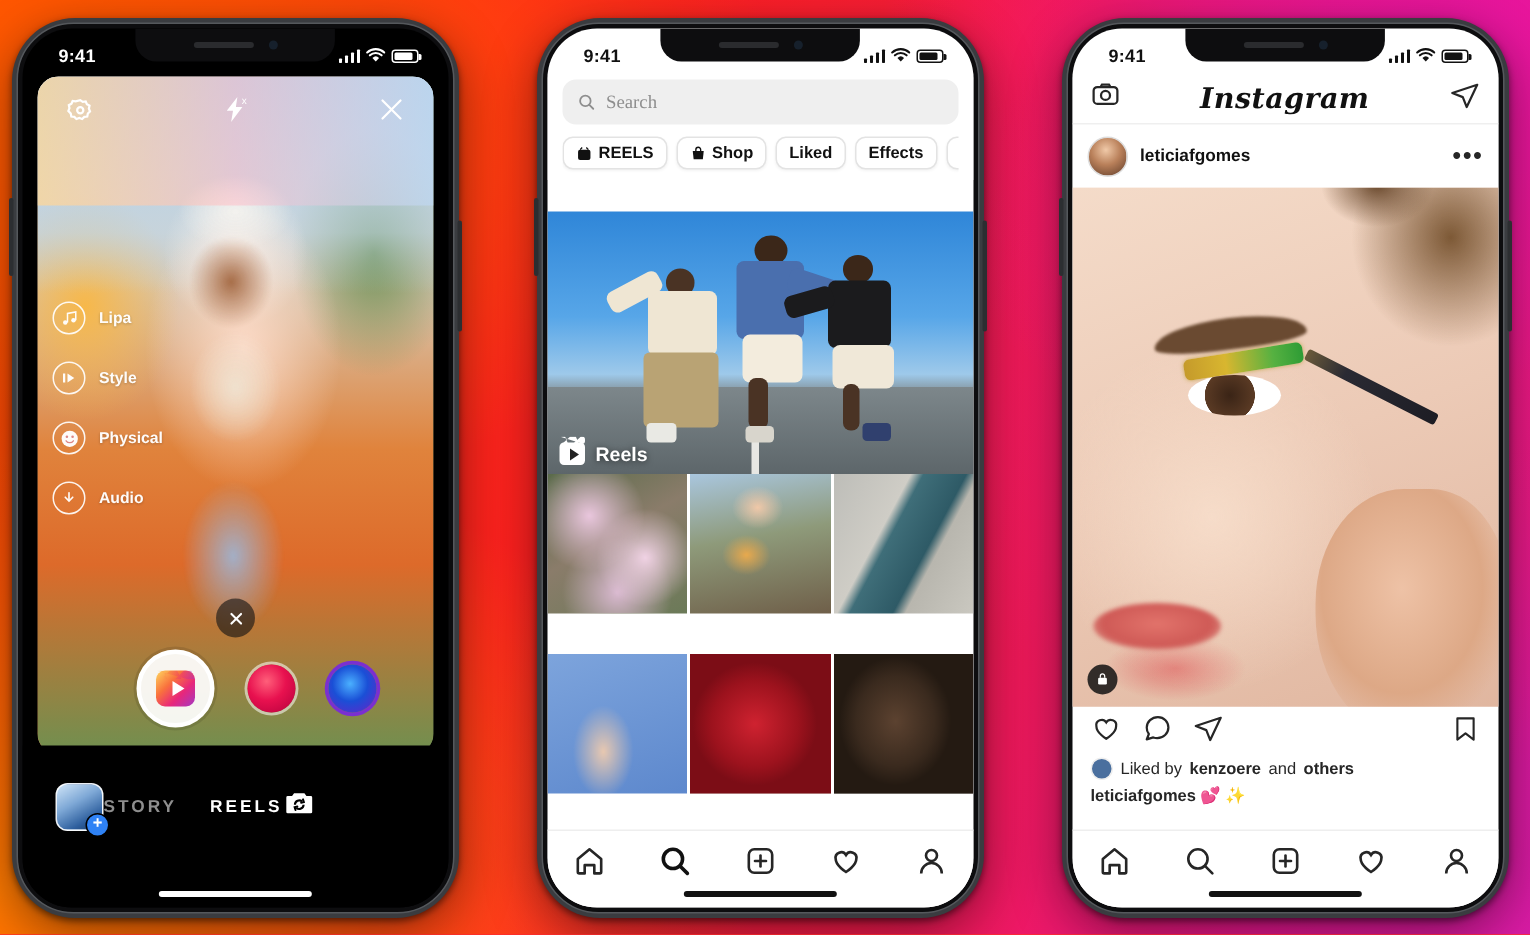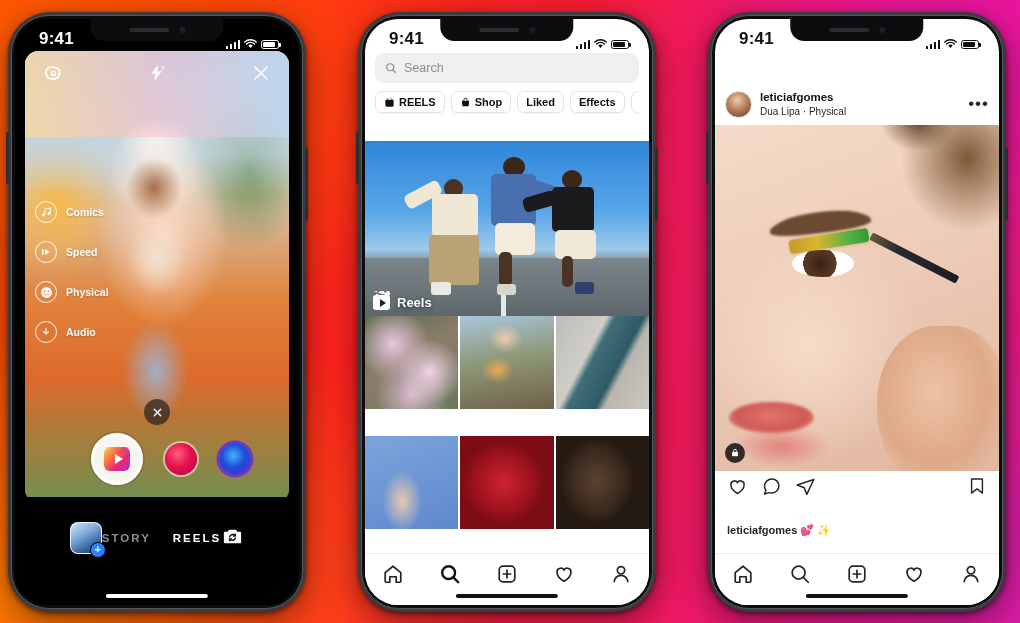--- a/index.html
+++ b/index.html
@@ -48,23 +48,23 @@
     position: absolute; top: 0; left: 50%; transform: translateX(-50%);
     width: 47%; height: 22px; background: #0d0d0f;
     border-bottom-left-radius: 14px; border-bottom-right-radius: 14px;
     z-index: 40; display:flex; align-items:center; justify-content:center; gap:10px;
   }
   .speaker { width: 40px; height: 4px; border-radius: 3px; background:#2a2b2e; }
   .cam { width: 6px; height: 6px; border-radius: 50%; background:#16202c; }
 
   .statusbar {
     position: absolute; top: 0; left: 0; right: 0; height: 30px;
-    display: flex; align-items: flex-end; justify-content: space-between;
+    display: flex; align-items: center; justify-content: space-between;
     padding: 6px 20px 0 24px; z-index: 35;
-    font-size: 17px; font-weight: bold; letter-spacing: .2px;
+    font-size: 12px; font-weight: bold; letter-spacing: .2px;
   }
   .sb-right { display:flex; align-items:center; gap:4px; }
   .bars { display:flex; align-items:flex-end; gap:1.5px; height:9px; }
   .bars i { width:2.5px; background: currentColor; border-radius:.5px; display:block; }
   .bars i:nth-child(1){height:3px} .bars i:nth-child(2){height:5px}
   .bars i:nth-child(3){height:7px} .bars i:nth-child(4){height:9px}
   .batt { width:18px; height:9px; border:1.2px solid currentColor; border-radius:2.5px; position:relative; padding:1px; }
   .batt i { display:block; height:100%; width:88%; background: currentColor; border-radius:1px; }
   .batt::after { content:""; position:absolute; right:-3px; top:2.5px; width:1.6px; height:4px; background:currentColor; border-radius:0 1px 1px 0; }
   .homebar {
@@ -159,21 +159,21 @@
     margin-left:3px;
   }
   .fx {
     width:32px;height:32px;border-radius:50%;
     box-shadow:0 0 0 2px rgba(255,255,255,.55);
   }
   .fx-1 { background: radial-gradient(circle at 40% 35%, #ff5f7a 0%, #e8114f 45%, #b3003c 100%); }
   .fx-2 { background: radial-gradient(circle at 45% 40%, #4ab0ff 0%, #1a4fd6 45%, #6b20c8 100%); box-shadow:0 0 0 2.5px #7b2fd0; }
   .p1-bottom {
     position:absolute; bottom:0; left:0; right:0; height:108px;
-    background:#000; display:flex; align-items:center; justify-content:center;
+    background:#000; display:flex; align-items:center; justify-content:flex-start;
     padding: 0 22px 26px 22px; z-index:20;
   }
   .gallery-thumb {
     width:32px;height:32px;border-radius:8px; position:relative;
     background: linear-gradient(150deg,#cfe4f7 0%, #7ea8d6 40%, #2e5f9e 75%, #18375f 100%);
     border:1.4px solid rgba(255,255,255,.9);
   }
   .gallery-thumb::after {
     content:"+"; position:absolute; right:-5px; bottom:-5px;
     width:14px;height:14px;border-radius:50%;background:#2f82f5;color:#fff;
@@ -186,21 +186,21 @@
   .mode.off { color:#8e8e8e; }
 
   
   #p2 { left: 358px; top: 12px; width: 298px; height: 600px; }
   #p2 .screen { background:#fff; }
   #p2 .statusbar { color:#111; }
   #p2 .homebar { background:#111; }
   .srch-wrap { position:absolute; top:30px; left:0; right:0; background:#fff; z-index:20; padding:4px 10px 0; }
   .srch {
     height:30px;border-radius:9px;background:#efefef;
-    display:flex;align-items:center;gap:7px;padding:0 10px;color:#8e8e8e;font-size:12.5px;
+    display:flex;align-items:center;gap:7px;padding:0 10px;color:#8e8e8e;font-size:12.5px;font-family:Liberation Serif, serif;
   }
   .pills { display:flex; gap:6px; padding:8px 0 7px; overflow:hidden; }
   .pill {
     display:flex;align-items:center;gap:4px;flex:none;
     border:1px solid #e3e3e3;border-radius:7px;background:#fff;
     padding:4px 8px;font-size:11px;font-weight:700;color:#111;
     box-shadow:0 1px 2px rgba(0,0,0,.05);
   }
   .explore-hero {
     position:absolute; top:122px; left:0; right:0; height:175px;
@@ -364,30 +364,30 @@
 
       <div class="side-tools">
         <div class="tool">
           <span class="tool-ic">
             <svg width="12" height="12" viewBox="0 0 24 24" fill="#fff">
               <circle cx="7" cy="18" r="3"></circle>
                 <circle cx="18" cy="15" r="3"></circle>
               <path d="M10 18V6l11-2v11" stroke="#fff" stroke-width="2" fill="none"></path>
             </svg>
           </span>
-          <span class="tool-lbl">Comics</span>
+          <span class="tool-lbl">Lipa</span>
         </div>
         <div class="tool">
           <span class="tool-ic">
             <svg width="12" height="12" viewBox="0 0 24 24" fill="#fff">
               <rect x="4" y="6" width="3" height="12"></rect>
                 <path d="M10 6l9 6-9 6z"></path>
             </svg>
           </span>
-          <span class="tool-lbl">Speed</span>
+          <span class="tool-lbl">Style</span>
         </div>
         <div class="tool">
           <span class="tool-ic">
             <svg width="13" height="13" viewBox="0 0 24 24" fill="#fff">
               <circle cx="12" cy="12" r="10"></circle>
               <circle cx="8.5" cy="9.5" r="1.6" fill="#d88"></circle>
                 <circle cx="15.5" cy="9.5" r="1.6" fill="#d88"></circle>
               <path d="M7.5 14.5a5.5 5.5 0 0 0 9 0" stroke="#d88" stroke-width="1.6" fill="none" stroke-linecap="round"></path>
             </svg>
           </span>
@@ -608,26 +608,40 @@
           <path d="M6.5 9 L4.3 6.6a3.2 3.2 0 0 1 4.4 0Z" fill="currentColor"></path>
           <path d="M2.6 4.9a5.7 5.7 0 0 1 7.8 0" stroke="currentColor" stroke-width="1.4" fill="none" stroke-linecap="round"></path>
           <path d="M.8 3a8.4 8.4 0 0 1 11.4 0" stroke="currentColor" stroke-width="1.4" fill="none" stroke-linecap="round"></path>
         </svg>
         <span class="batt">
             <i></i>
           </span>
       </span>
     </div>
 
+    <div class="ig-head">
+      <span>
+        <svg width="20" height="20" viewBox="0 0 24 24" fill="none" stroke="#262626" stroke-width="1.8">
+          <rect x="2.5" y="6" width="19" height="13.5" rx="3"></rect>
+          <circle cx="12" cy="12.7" r="3.6"></circle>
+          <path d="M8 6l1.2-2h5.6L16 6"></path>
+        </svg>
+      </span>
+      <span class="ig-logo">Instagram</span>
+      <span>
+        <svg width="21" height="21" viewBox="0 0 24 24" fill="none" stroke="#262626" stroke-width="1.7" stroke-linejoin="round">
+          <path d="M21.5 4 2.5 10.3l8 3.1 3 7.6z"></path>
+        </svg>
+      </span>
+    </div>
 
     <div class="post-head">
       <div class="avatar"></div>
       <div style="flex:1">
         <div class="ph-name">leticiafgomes</div>
-        <div class="ph-sub">Dua Lipa · Physical</div>
       </div>
       <span style="color:#262626;font-size:17px;letter-spacing:1px;line-height:0.5">•••</span>
     </div>
 
     <div class="post-img">
       <div class="face"></div>
       <div class="brow"></div>
       <div class="liner"></div>
       <div class="eye"></div>
       <div class="brush"></div>
@@ -658,20 +672,27 @@
         </svg>
       </span>
       <span class="spacer"></span>
       <span>
         <svg width="20" height="20" viewBox="0 0 24 24" fill="none" stroke="#262626" stroke-width="1.7" stroke-linejoin="round">
           <path d="M5.5 3.5h13v17l-6.5-5-6.5 5z"></path>
         </svg>
       </span>
     </div>
 
+    <div class="likes">
+      <span class="mini-av"></span>
+      <span>Liked by</span>
+      <b>kenzoere</b>
+      <span>and</span>
+      <b>others</b>
+    </div>
 
     <div class="caption">
       <b>leticiafgomes</b>
       <span>💕 ✨</span>
     </div>
 
     <div class="tabbar">
       <span>
         <svg width="22" height="22" viewBox="0 0 24 24" fill="none" stroke="#262626" stroke-width="1.9" stroke-linejoin="round">
           <path d="M3.5 10.5 12 3.5l8.5 7V20a1 1 0 0 1-1 1h-4v-6h-7v6h-4a1 1 0 0 1-1-1z"></path>

